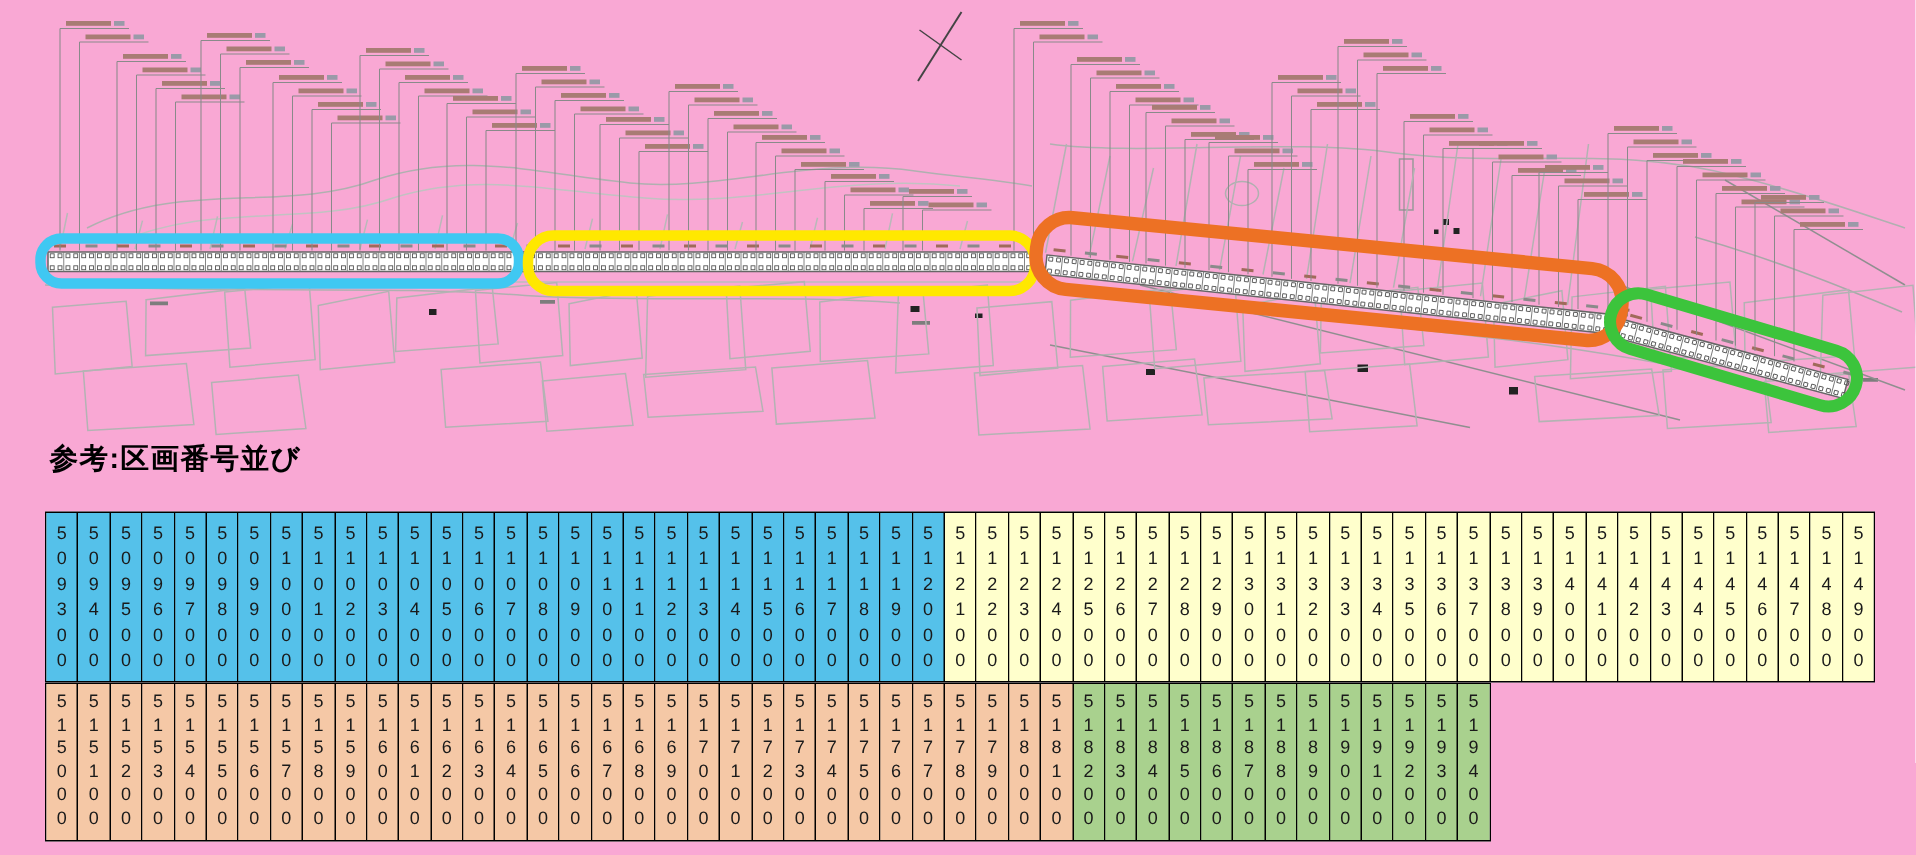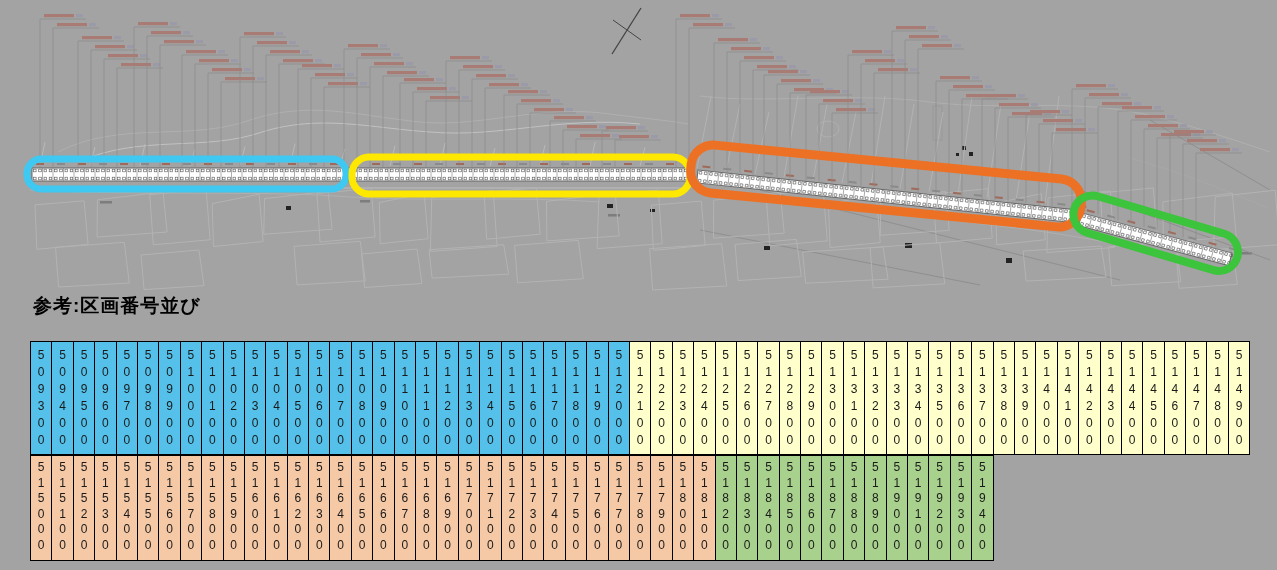--- a/index.html
+++ b/index.html
@@ -1,16 +1,16 @@
 <!DOCTYPE html>
 <html><head>
 <meta charset="utf-8">
 <style>
   html,body{margin:0;padding:0;background:#fff;}
-  .stage{position:relative;width:1277px;height:570px;background:#a3a3a3;overflow:hidden;
+  .stage{position:relative;width:1277px;height:570px;background:#f9a8d4;overflow:hidden;
          font-family:"Liberation Sans",sans-serif;}
   #plan{position:absolute;left:0;top:0;}
   .title{position:absolute;left:33px;top:293px;font-size:19px;font-weight:bold;color:#000;
          letter-spacing:1px;font-family:"Liberation Sans",sans-serif;}
   .grid-row{position:absolute;left:30px;display:flex;border:1px solid #000;background:#fff;}
   #row1{top:341px;height:112px;}
   #row2{top:455px;height:104px;}
   .cell{width:20.4px;flex:none;border-right:1px solid #000;white-space:pre-line;
         text-align:center;font-size:12px;font-weight:normal;color:#1a1a1a;overflow:hidden;}
   #row1 .cell{line-height:17px;padding-top:5px;}

